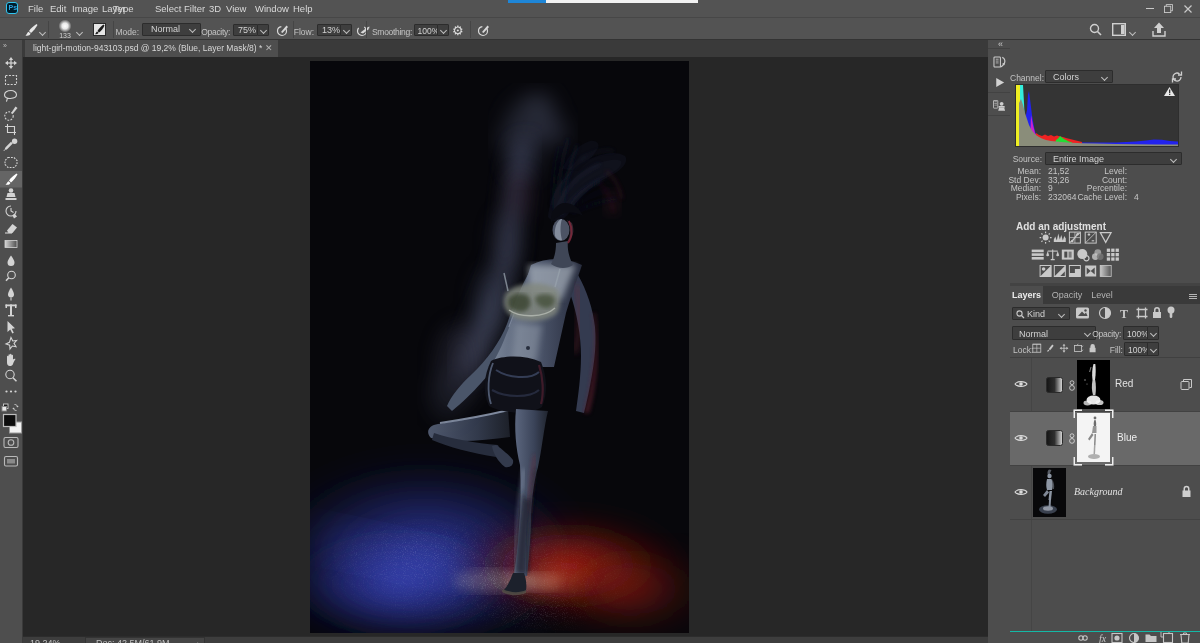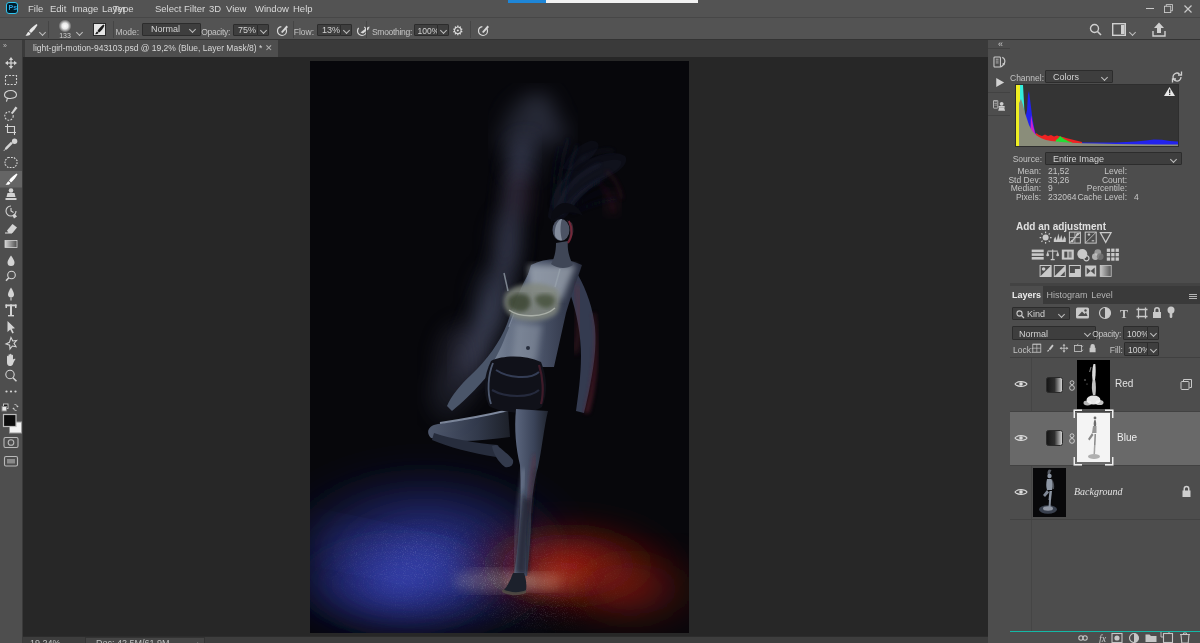--- a/index.html
+++ b/index.html
@@ -619,21 +619,21 @@
             </defs>
           <rect x="-5.5" y="-5.5" width="11" height="11" fill="url(#selg)" stroke="#c9c9c9" stroke-width="0.8"></rect>
         </g>
       </g>
     </svg>
   </div>
 
   <div class="abs" style="left:0;top:243px;width:190px;height:3px;background:#434343;"></div>
   <div class="abs" style="left:0;top:246px;width:190px;height:18px;background:#3a3a3a;">
     <div style="position:absolute;left:0;top:0;width:33px;height:18px;background:#4d4d4d;color:#ececec;font-size:9px;font-weight:bold;text-align:center;line-height:18px;">Layers</div>
-    <div style="position:absolute;left:33px;top:0;width:48px;height:18px;color:#b2b2b2;font-size:9px;text-align:center;line-height:18px;">Histogram</div>
+    <div style="position:absolute;left:33px;top:0;width:48px;height:18px;color:#b2b2b2;font-size:9px;text-align:center;line-height:18px;">Opacity</div>
     <div style="position:absolute;left:76px;top:0;width:32px;height:18px;color:#b2b2b2;font-size:9px;text-align:center;line-height:18px;">Level</div>
     <svg style="position:absolute;right:3px;top:7px;" width="8" height="7" viewBox="0 0 8 7">
         <g stroke="#b5b5b5" stroke-width="1">
           <path d="M0 1.5 H8 M0 3.5 H8 M0 5.5 H8"></path>
         </g>
       </svg>
   </div>
 
   <div class="abs field" style="left:2px;top:267px;width:58px;height:13px;">
     <svg style="position:absolute;left:3px;top:2px;" width="9" height="9" viewBox="0 0 9 9">

